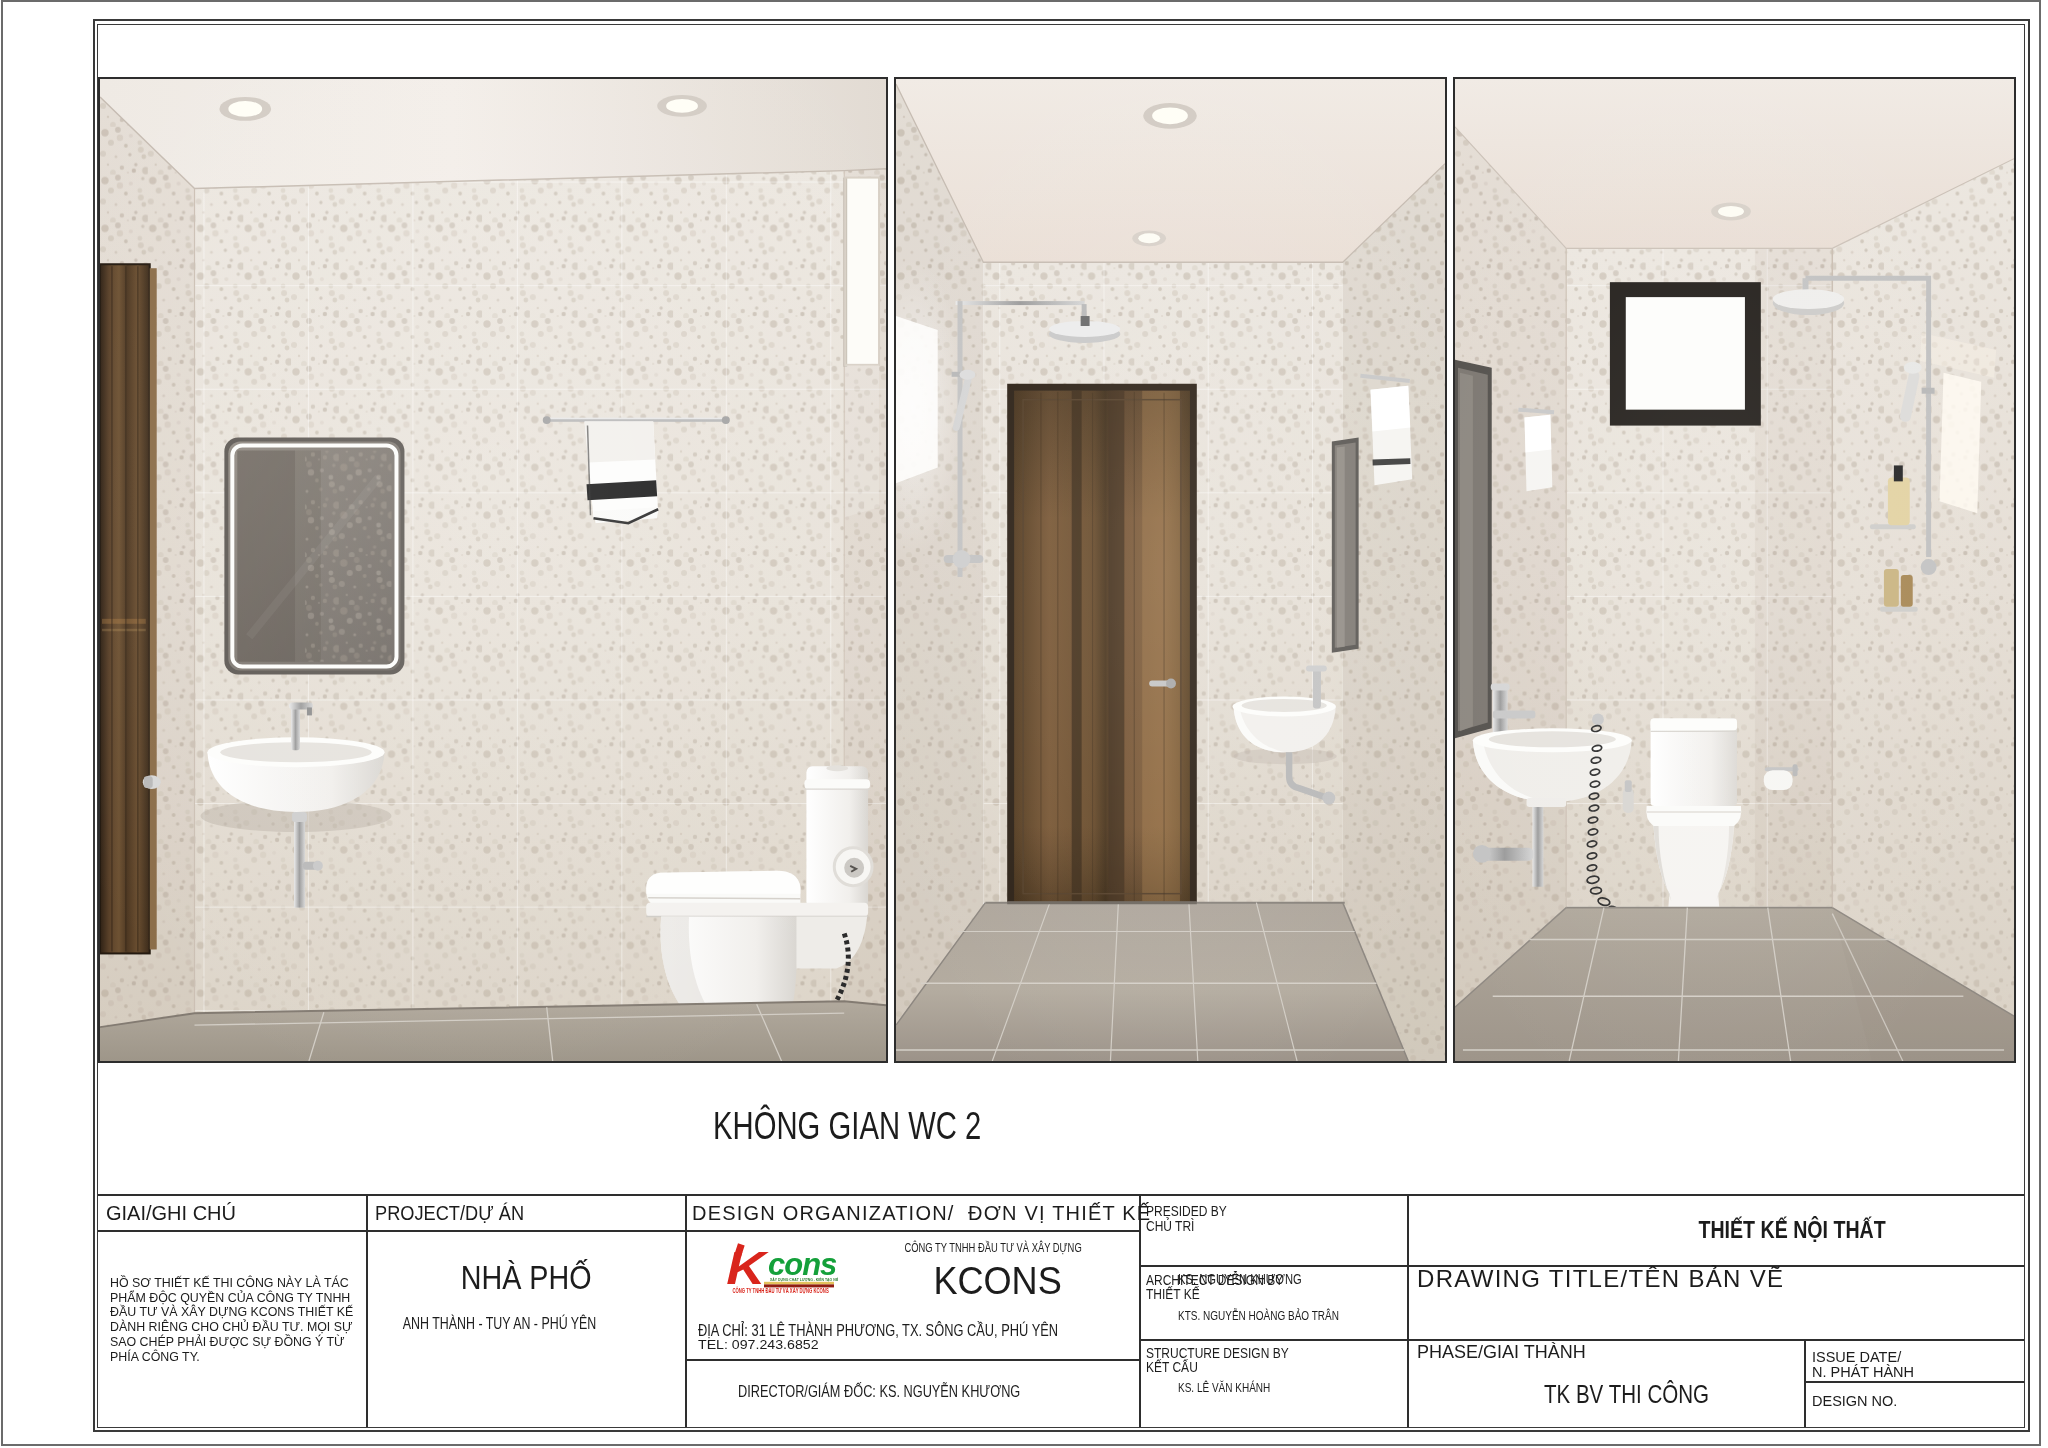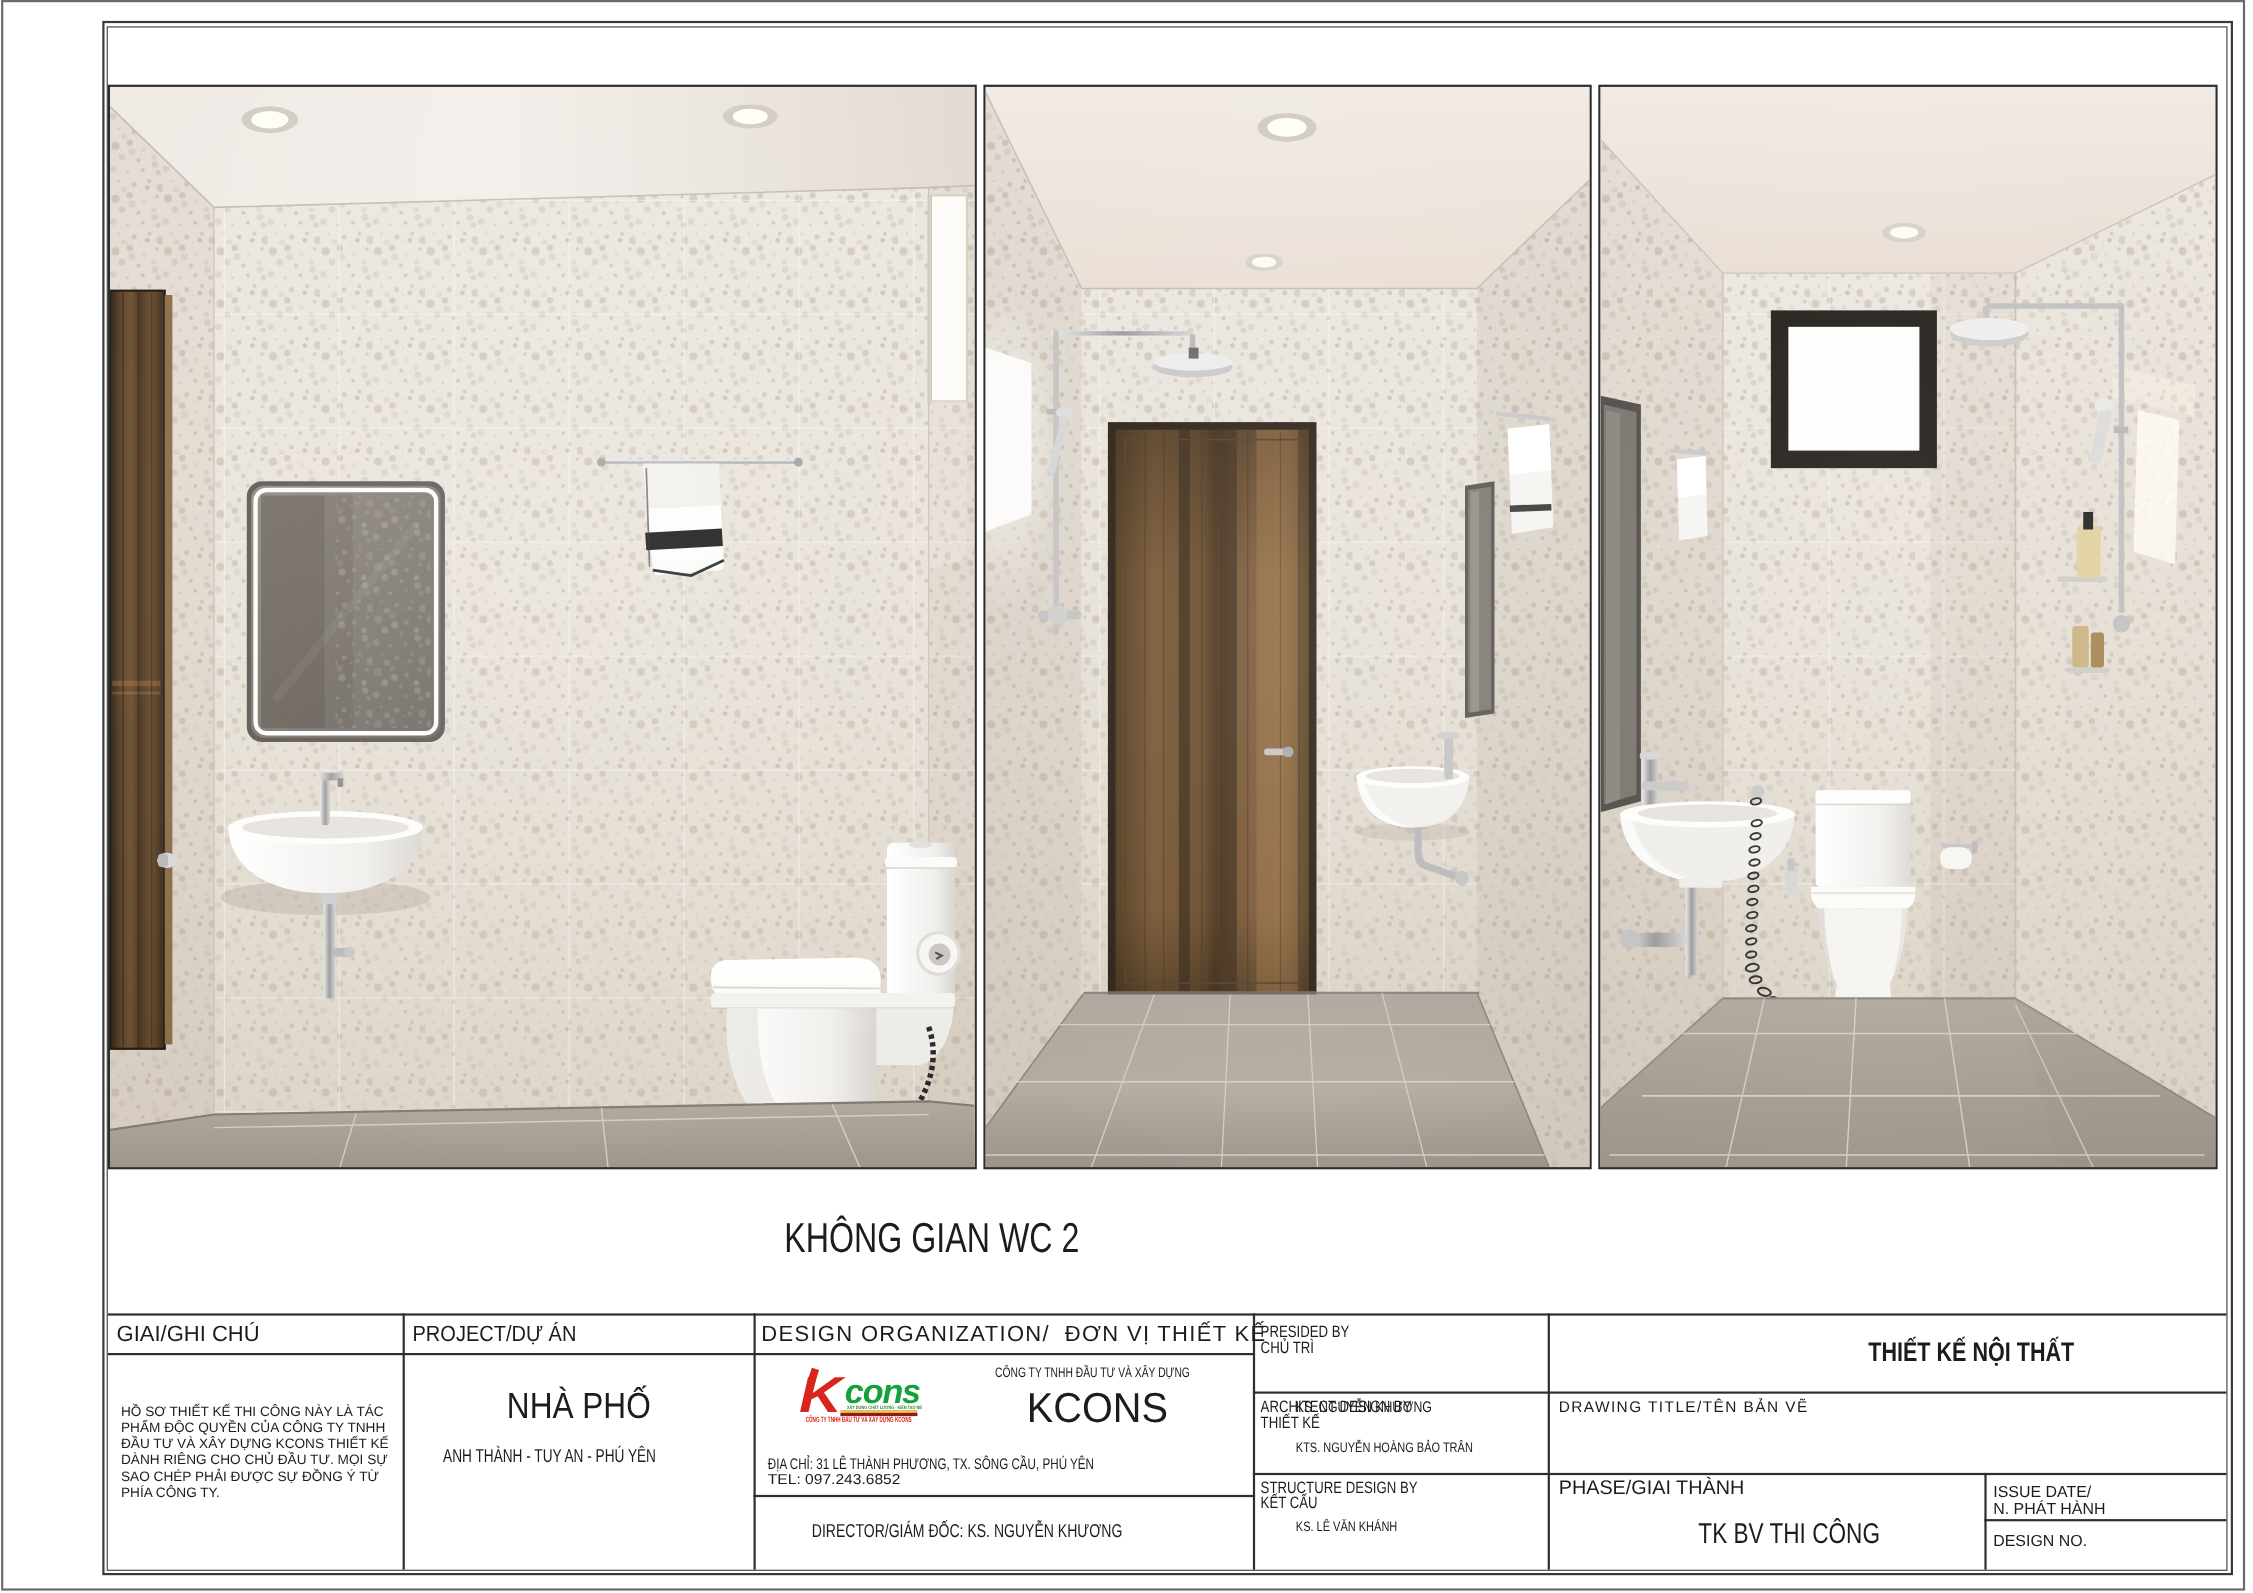--- a/index.html
+++ b/index.html
@@ -597,38 +597,38 @@
     <rect x="40" y="39.8" width="70" height="2.6" fill="#e4c25c"></rect>
     <rect x="40" y="42.4" width="70" height="3" fill="#8f1d12"></rect>
     <text x="14" y="51" font-family="Liberation Sans" font-weight="bold" font-size="7px" fill="#d9251c" transform="scale(.6,1)">CÔNG TY TNHH ĐẦU TƯ VÀ XÂY DỰNG KCONS</text>
   </g>
 </svg>
 
 <div class="txt" style="left:848px;top:1242.4px;width:290px;text-align:center;font-size:12.5px;line-height:12.5px;"><span class="cx" style="transform:scaleX(.75);">CÔNG TY TNHH ĐẦU TƯ VÀ XÂY DỰNG</span></div>
 
 <div class="txt" style="left:853px;top:1261.8px;width:290px;text-align:center;font-size:38px;line-height:38px;"><span class="cx" style="transform:scaleX(.95);">KCONS</span></div>
 
-<div class="txt" style="left:698px;top:1324.4px;font-size:14px;line-height:13px;"><span class="lx" style="transform:scaleX(.755);">ĐỊA CHỈ: 31 LÊ THÀNH PHƯƠNG, TX. SÔNG CẦU, PHÚ YÊN</span></div>
+<div class="txt" style="left:698px;top:1324.4px;font-size:17px;line-height:13px;"><span class="lx" style="transform:scaleX(.755);">ĐỊA CHỈ: 31 LÊ THÀNH PHƯƠNG, TX. SÔNG CẦU, PHÚ YÊN</span></div>
 
 <div class="txt" style="left:698px;top:1338.3px;font-size:13px;line-height:13px;"><span class="lx" style="transform:scaleX(1.09);">TEL: 097.243.6852</span></div>
 
 <div class="txt" style="left:690px;top:1384.6px;font-size:17px;line-height:13px;margin-left:48px;"><span class="lx" style="transform:scaleX(.75);">DIRECTOR/GIÁM ĐỐC: KS. NGUYỄN KHƯƠNG</span></div>
 
 <div class="txt" style="left:1146px;top:1203px;font-size:15px;line-height:15px;"><span class="lx" style="transform:scaleX(.8);">PRESIDED BY<br>CHỦ TRÌ</span></div>
 <div class="txt" style="left:1178px;top:1273px;font-size:14px;line-height:12.5px;"><span class="lx" style="transform:scaleX(.8);">KS. NGUYỄN KHƯƠNG</span></div>
 
 <div class="txt" style="left:1146px;top:1272.9px;font-size:15px;line-height:14px;"><span class="lx" style="transform:scaleX(.8);">ARCHITECT DESIGN BY<br>THIẾT KẾ</span></div>
 <div class="txt" style="left:1178px;top:1310.4px;font-size:12.5px;line-height:12.5px;"><span class="lx" style="transform:scaleX(.8);">KTS. NGUYỄN HOÀNG BẢO TRÂN</span></div>
 
 <div class="txt" style="left:1146px;top:1345.6px;font-size:15px;line-height:14px;"><span class="lx" style="transform:scaleX(.8);">STRUCTURE DESIGN BY<br>KẾT CẤU</span></div>
 <div class="txt" style="left:1178px;top:1382.4px;font-size:12.5px;line-height:12.5px;"><span class="lx" style="transform:scaleX(.8);">KS. LÊ VĂN KHÁNH</span></div>
 
 <div class="txt" style="left:1484px;top:1218.2px;width:616px;text-align:center;font-size:24.5px;line-height:24.5px;font-weight:bold;"><span class="cx" style="transform:scaleX(.8);">THIẾT KẾ NỘI THẤT</span></div>
 
-<div class="txt" style="left:1417px;top:1269.7px;font-size:14px;line-height:18px;letter-spacing:1.3px;text-align:center;">DRAWING TITLE/TÊN BẢN VẼ</div>
+<div class="txt" style="left:1417px;top:1269.7px;font-size:24px;line-height:18px;letter-spacing:1.3px;text-align:center;">DRAWING TITLE/TÊN BẢN VẼ</div>
 
 <div class="txt" style="left:1417px;top:1342.7px;font-size:18px;line-height:18px;">PHASE/GIAI THÀNH</div>
 
 <div class="txt" style="left:1428px;top:1380.5px;width:397px;text-align:center;font-size:26px;line-height:26px;"><span class="cx" style="transform:scaleX(.79);">TK BV THI CÔNG</span></div>
 
 <div class="txt" style="left:1812px;top:1349.5px;font-size:14.5px;line-height:15px;">ISSUE DATE/<br>N. PHÁT HÀNH</div>
 
 <div class="txt" style="left:1812px;top:1394.2px;font-size:14.5px;line-height:14.5px;">DESIGN NO.</div>
 
 </body></html>

